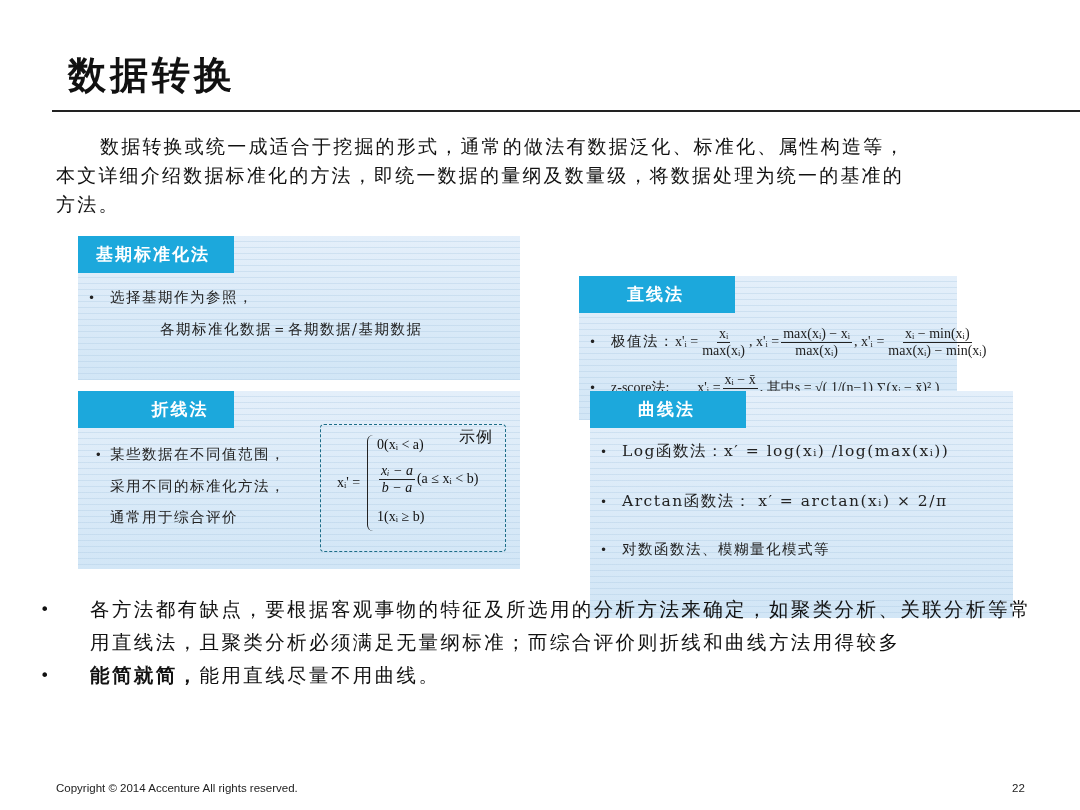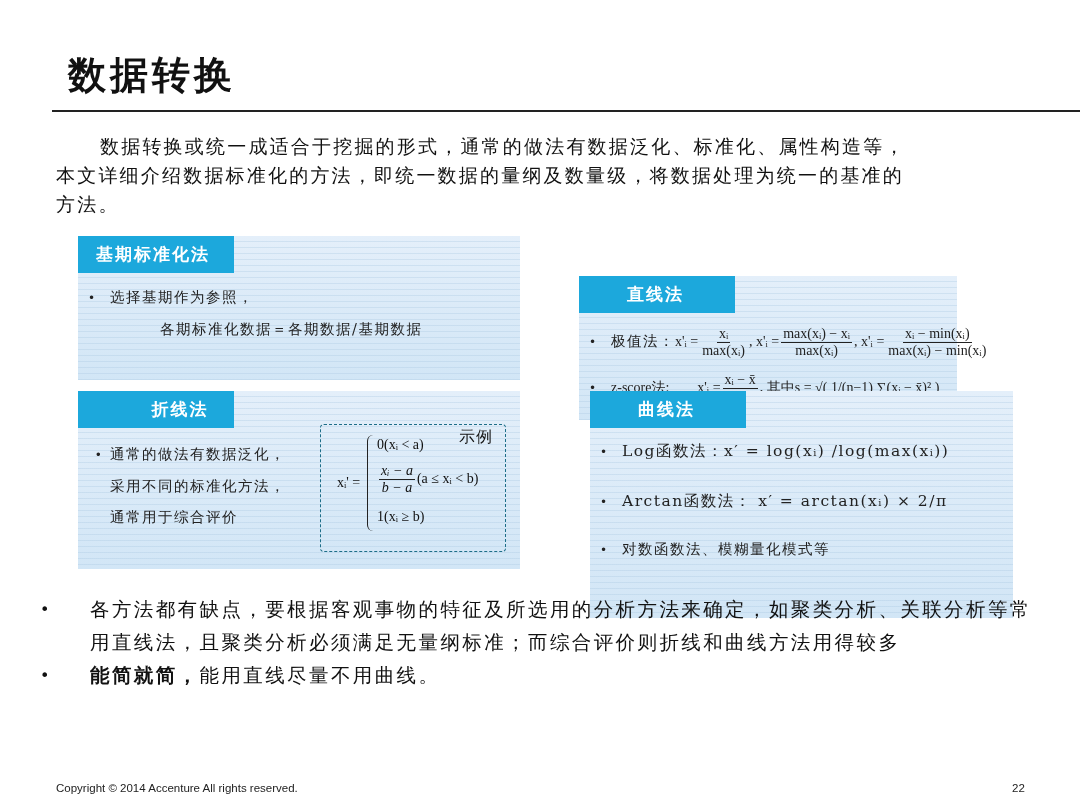--- a/index.html
+++ b/index.html
@@ -76,21 +76,21 @@
     <span class="dot">•</span><span class="math" style="margin-right:28px;">z-score法:</span><span class="math"><span>x'ᵢ =</span><span class="frac">
           <span class="num">xᵢ − x̄</span>
           <span class="den">s</span>
         </span><span>, 其中s = √( 1/(n−1) ∑(xᵢ − x̄)² )</span></span>
   </div>
 </div>
 
 <div class="panel" style="left:78px; top:391px; width:442px; height:178px;text-align:center;">
   <div class="panel-header" style="width:156px; padding-left:48px;">折线法</div>
   <div class="bullet-row" style="left:10px; top:54px;">
-    <span class="dot">•</span><span>通常的做法有数据泛化，</span>
+    <span class="dot">•</span><span>某些数据在不同值范围，</span>
   </div>
   <div class="bullet-row" style="left:32px; top:86px;">
     <span>采用不同的标准化方法，</span>
   </div>
   <div class="bullet-row" style="left:32px; top:117px;">
     <span>通常用于综合评价</span>
   </div>
   <div class="ex-box">
     <span class="ex-label">示例</span>
     <span class="piece" style="left:16px; top:50px;">xᵢ' =</span>

